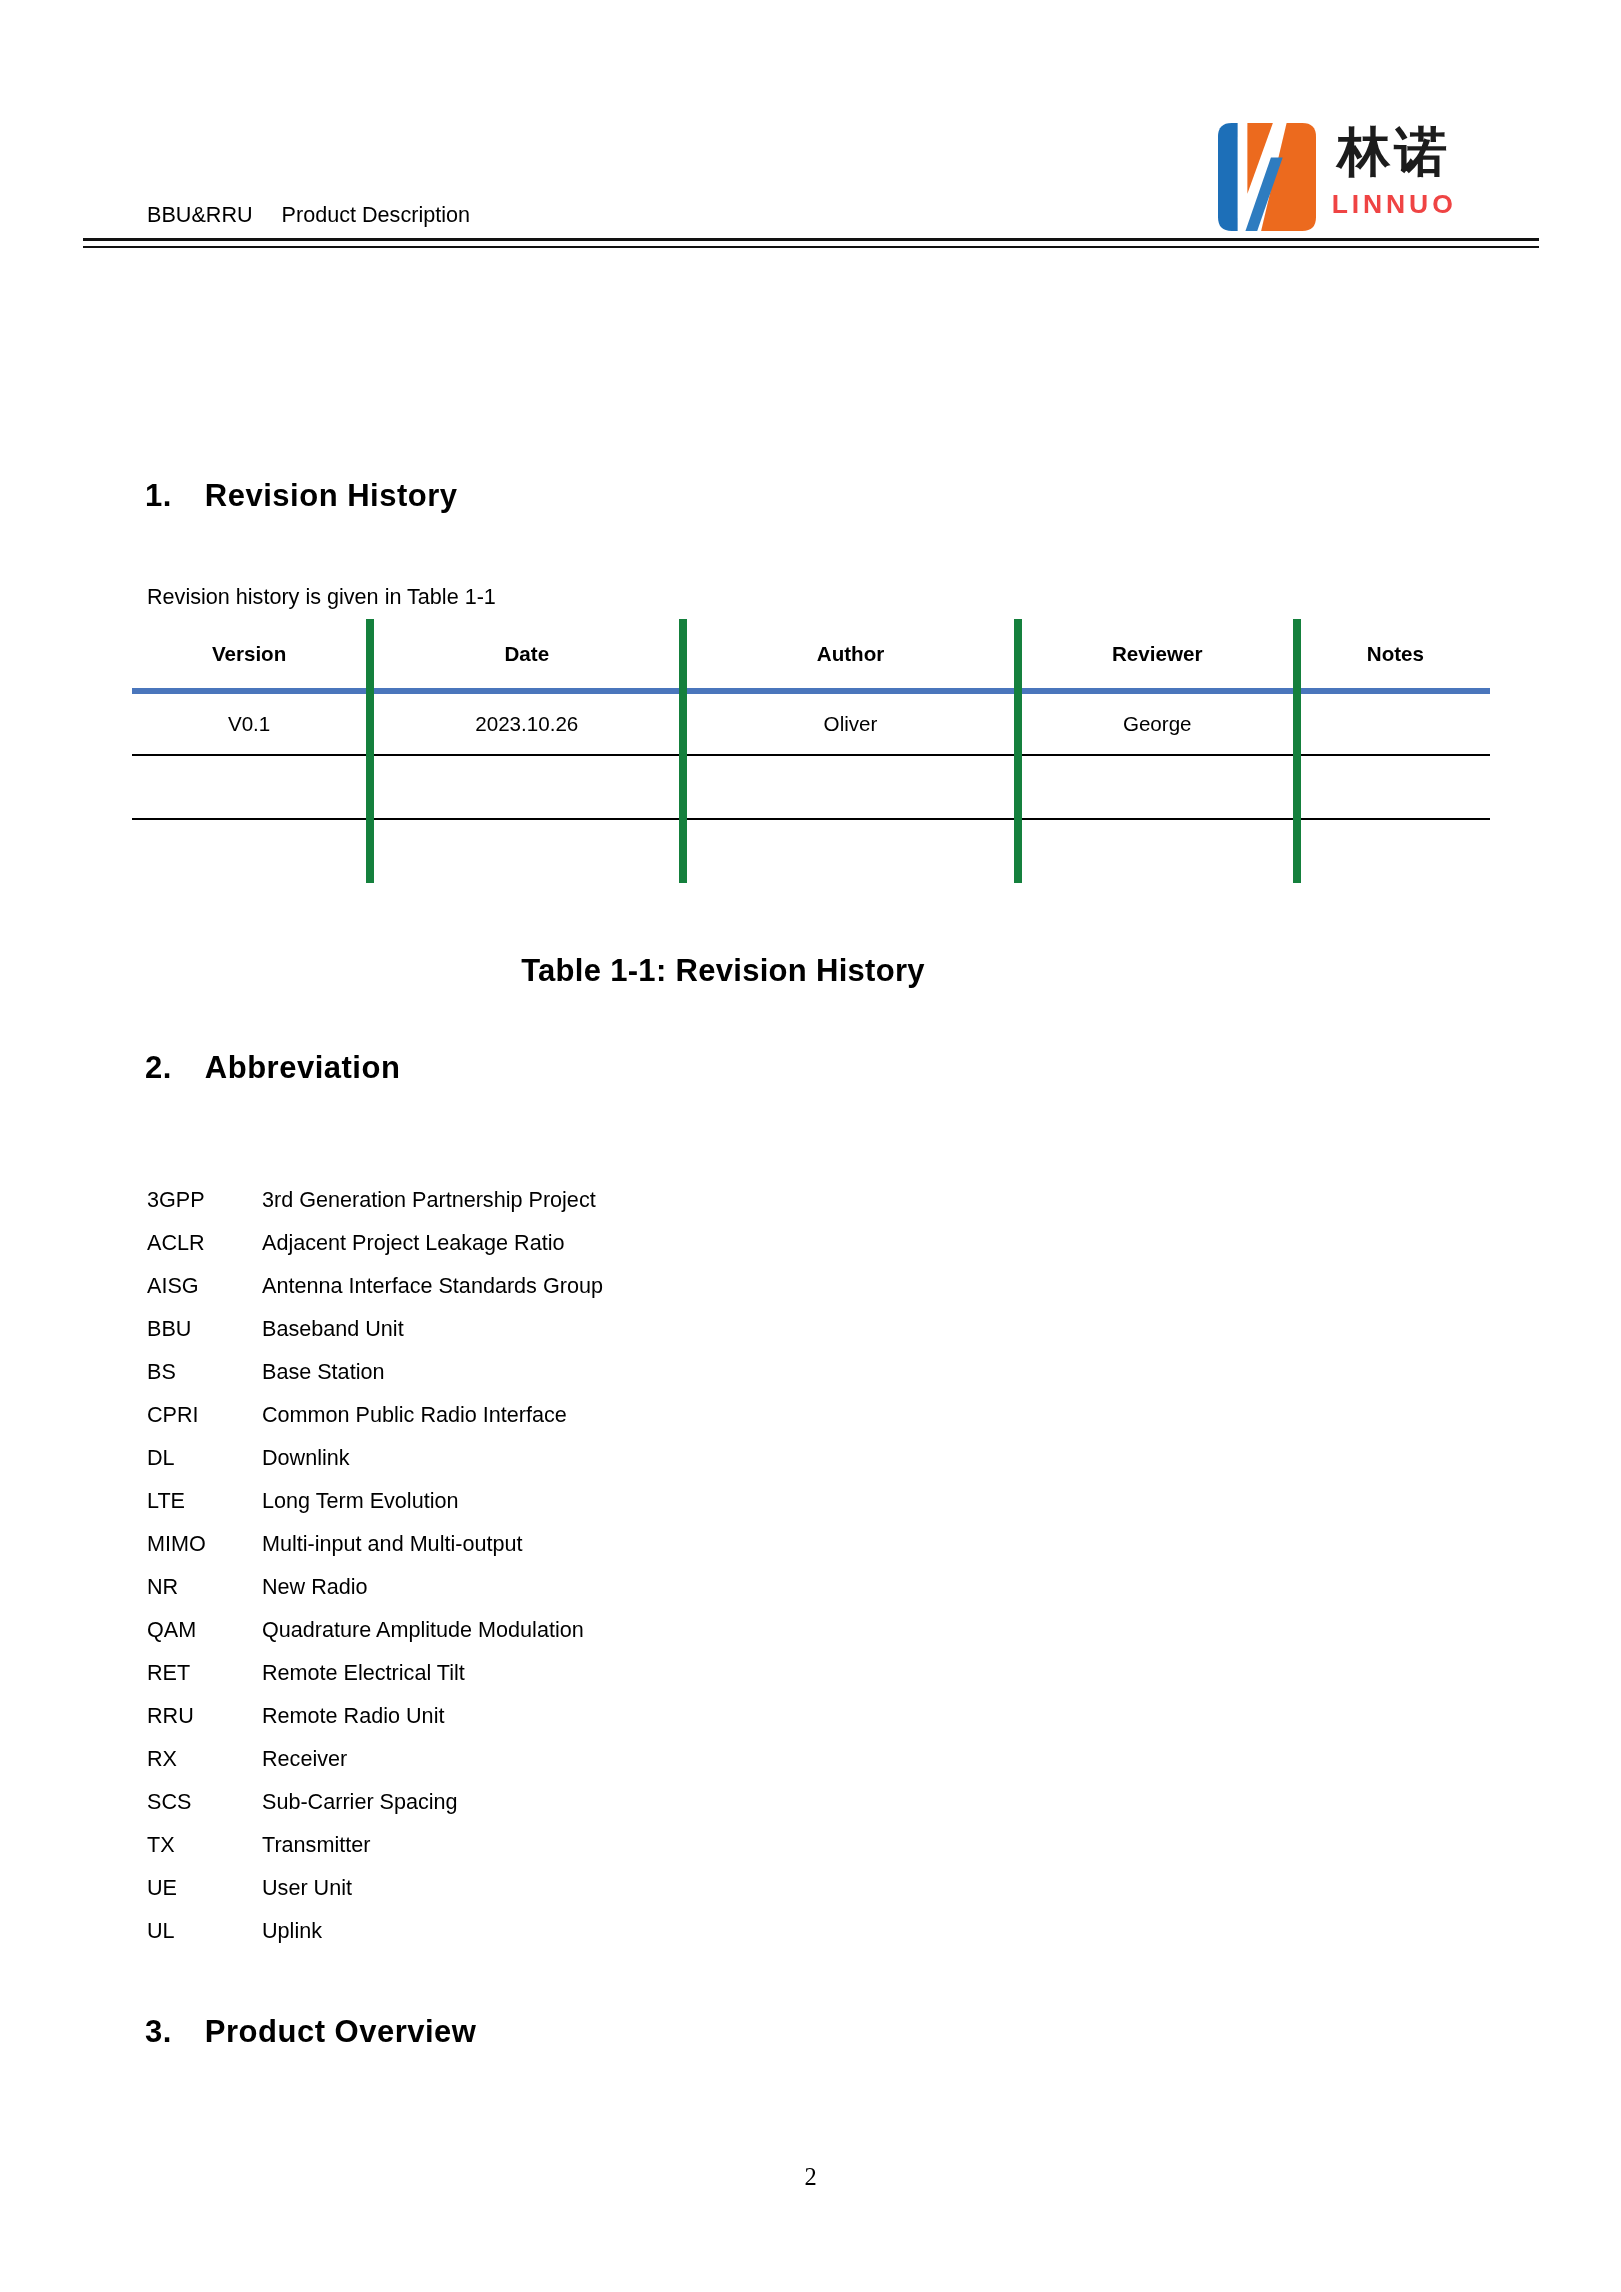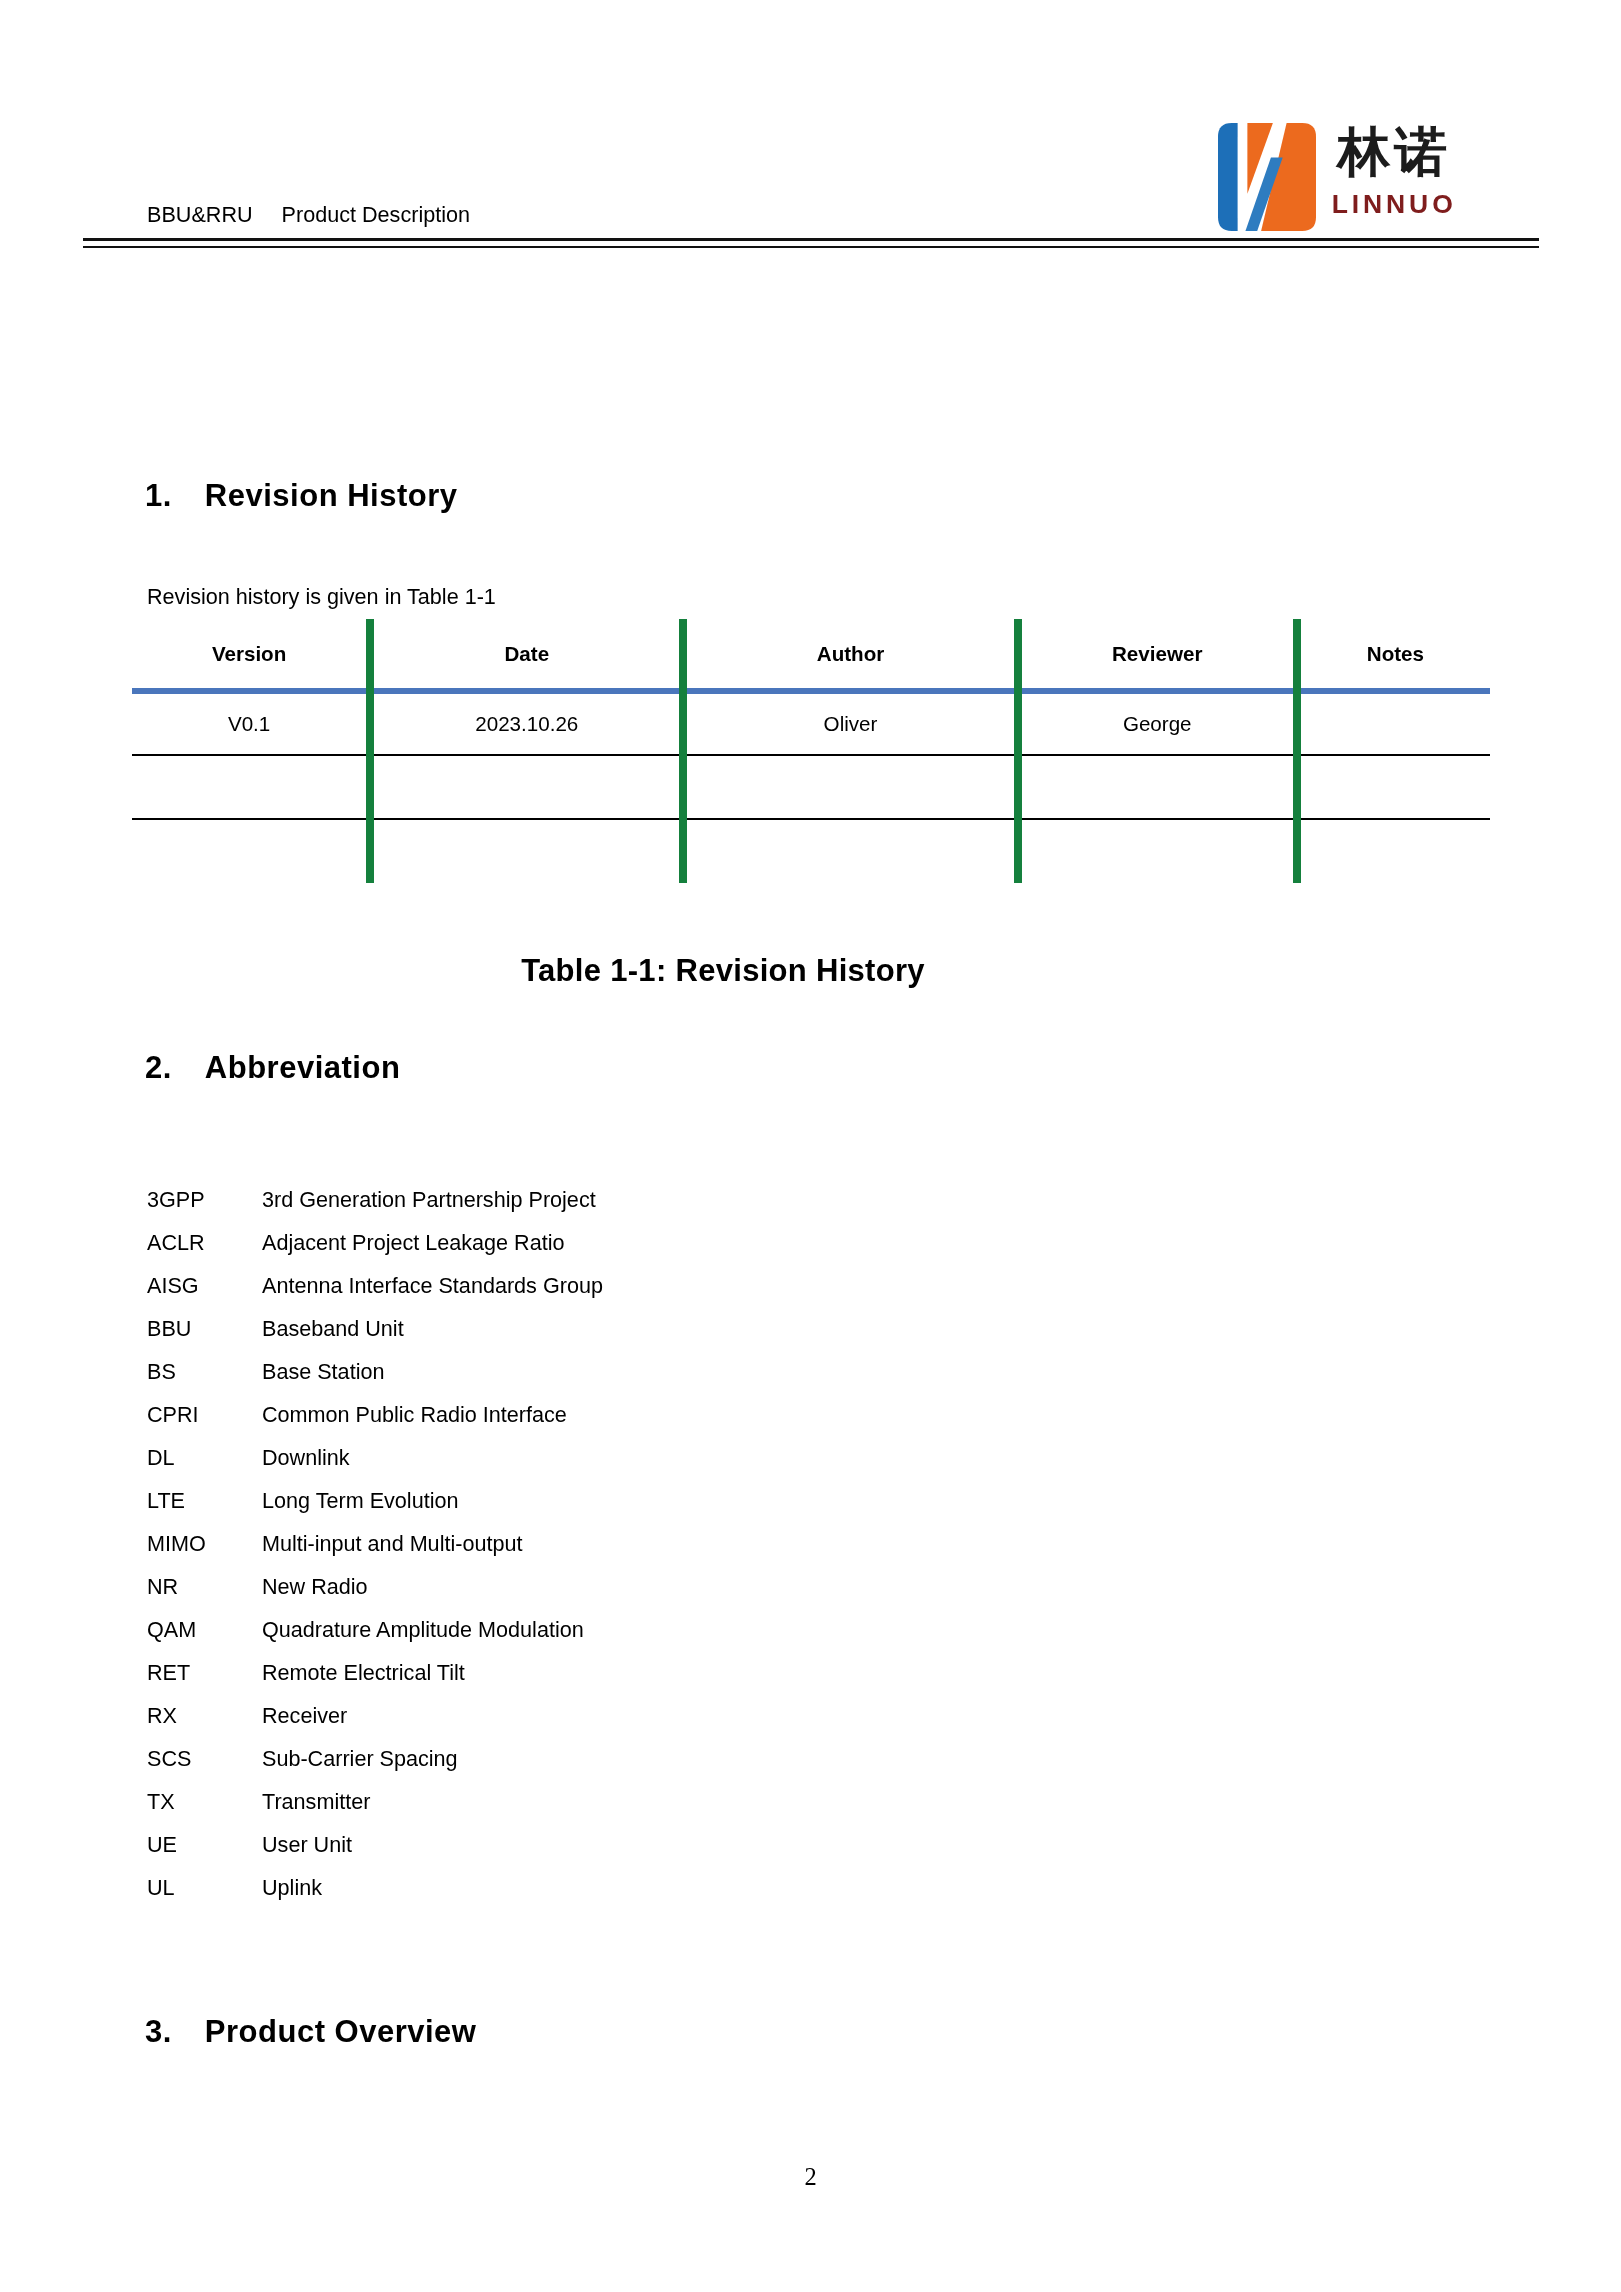--- a/index.html
+++ b/index.html
@@ -38,21 +38,21 @@
     font-weight: bold;
     line-height: 59px;
     letter-spacing: 3.9px;
     color: #1c1c1c;
     white-space: nowrap;
   }
   .logo-en {
     font-size: 26.5px;
     font-weight: bold;
     letter-spacing: 3.9px;
-    color: #7f1d1d;
+    color: #ef4444;
     margin-top: 7.8px;
     white-space: nowrap;
   }
   .hdr-rule {
     position: absolute;
     left: 83px; top: 238px;
     width: 1456px; height: 4.9px;
     border-top: 3.9px solid #121212;
     border-bottom: 2.9px solid #121212;
   }
@@ -215,20 +215,21 @@
     <div class="abbr-row"><span class="code">AISG</span><span class="full">Antenna Interface Standards Group</span></div>
     <div class="abbr-row"><span class="code">BBU</span><span class="full">Baseband Unit</span></div>
     <div class="abbr-row"><span class="code">BS</span><span class="full">Base Station</span></div>
     <div class="abbr-row"><span class="code">CPRI</span><span class="full">Common Public Radio Interface</span></div>
     <div class="abbr-row"><span class="code">DL</span><span class="full">Downlink</span></div>
     <div class="abbr-row"><span class="code">LTE</span><span class="full">Long Term Evolution</span></div>
     <div class="abbr-row"><span class="code">MIMO</span><span class="full">Multi-input and Multi-output</span></div>
     <div class="abbr-row"><span class="code">NR</span><span class="full">New Radio</span></div>
     <div class="abbr-row"><span class="code">QAM</span><span class="full">Quadrature Amplitude Modulation</span></div>
     <div class="abbr-row"><span class="code">RET</span><span class="full">Remote Electrical Tilt</span></div>
+    <div class="abbr-row"><span class="code">RRU</span><span class="full">Remote Radio Unit</span></div>
     <div class="abbr-row"><span class="code">RX</span><span class="full">Receiver</span></div>
     <div class="abbr-row"><span class="code">SCS</span><span class="full">Sub-Carrier Spacing</span></div>
     <div class="abbr-row"><span class="code">TX</span><span class="full">Transmitter</span></div>
     <div class="abbr-row"><span class="code">UE</span><span class="full">User Unit</span></div>
     <div class="abbr-row"><span class="code">UL</span><span class="full">Uplink</span></div>
   </div>
 
   <div class="h-sec" id="sec3">
     <span class="num">3.</span><span>Product Overview</span>
   </div>

